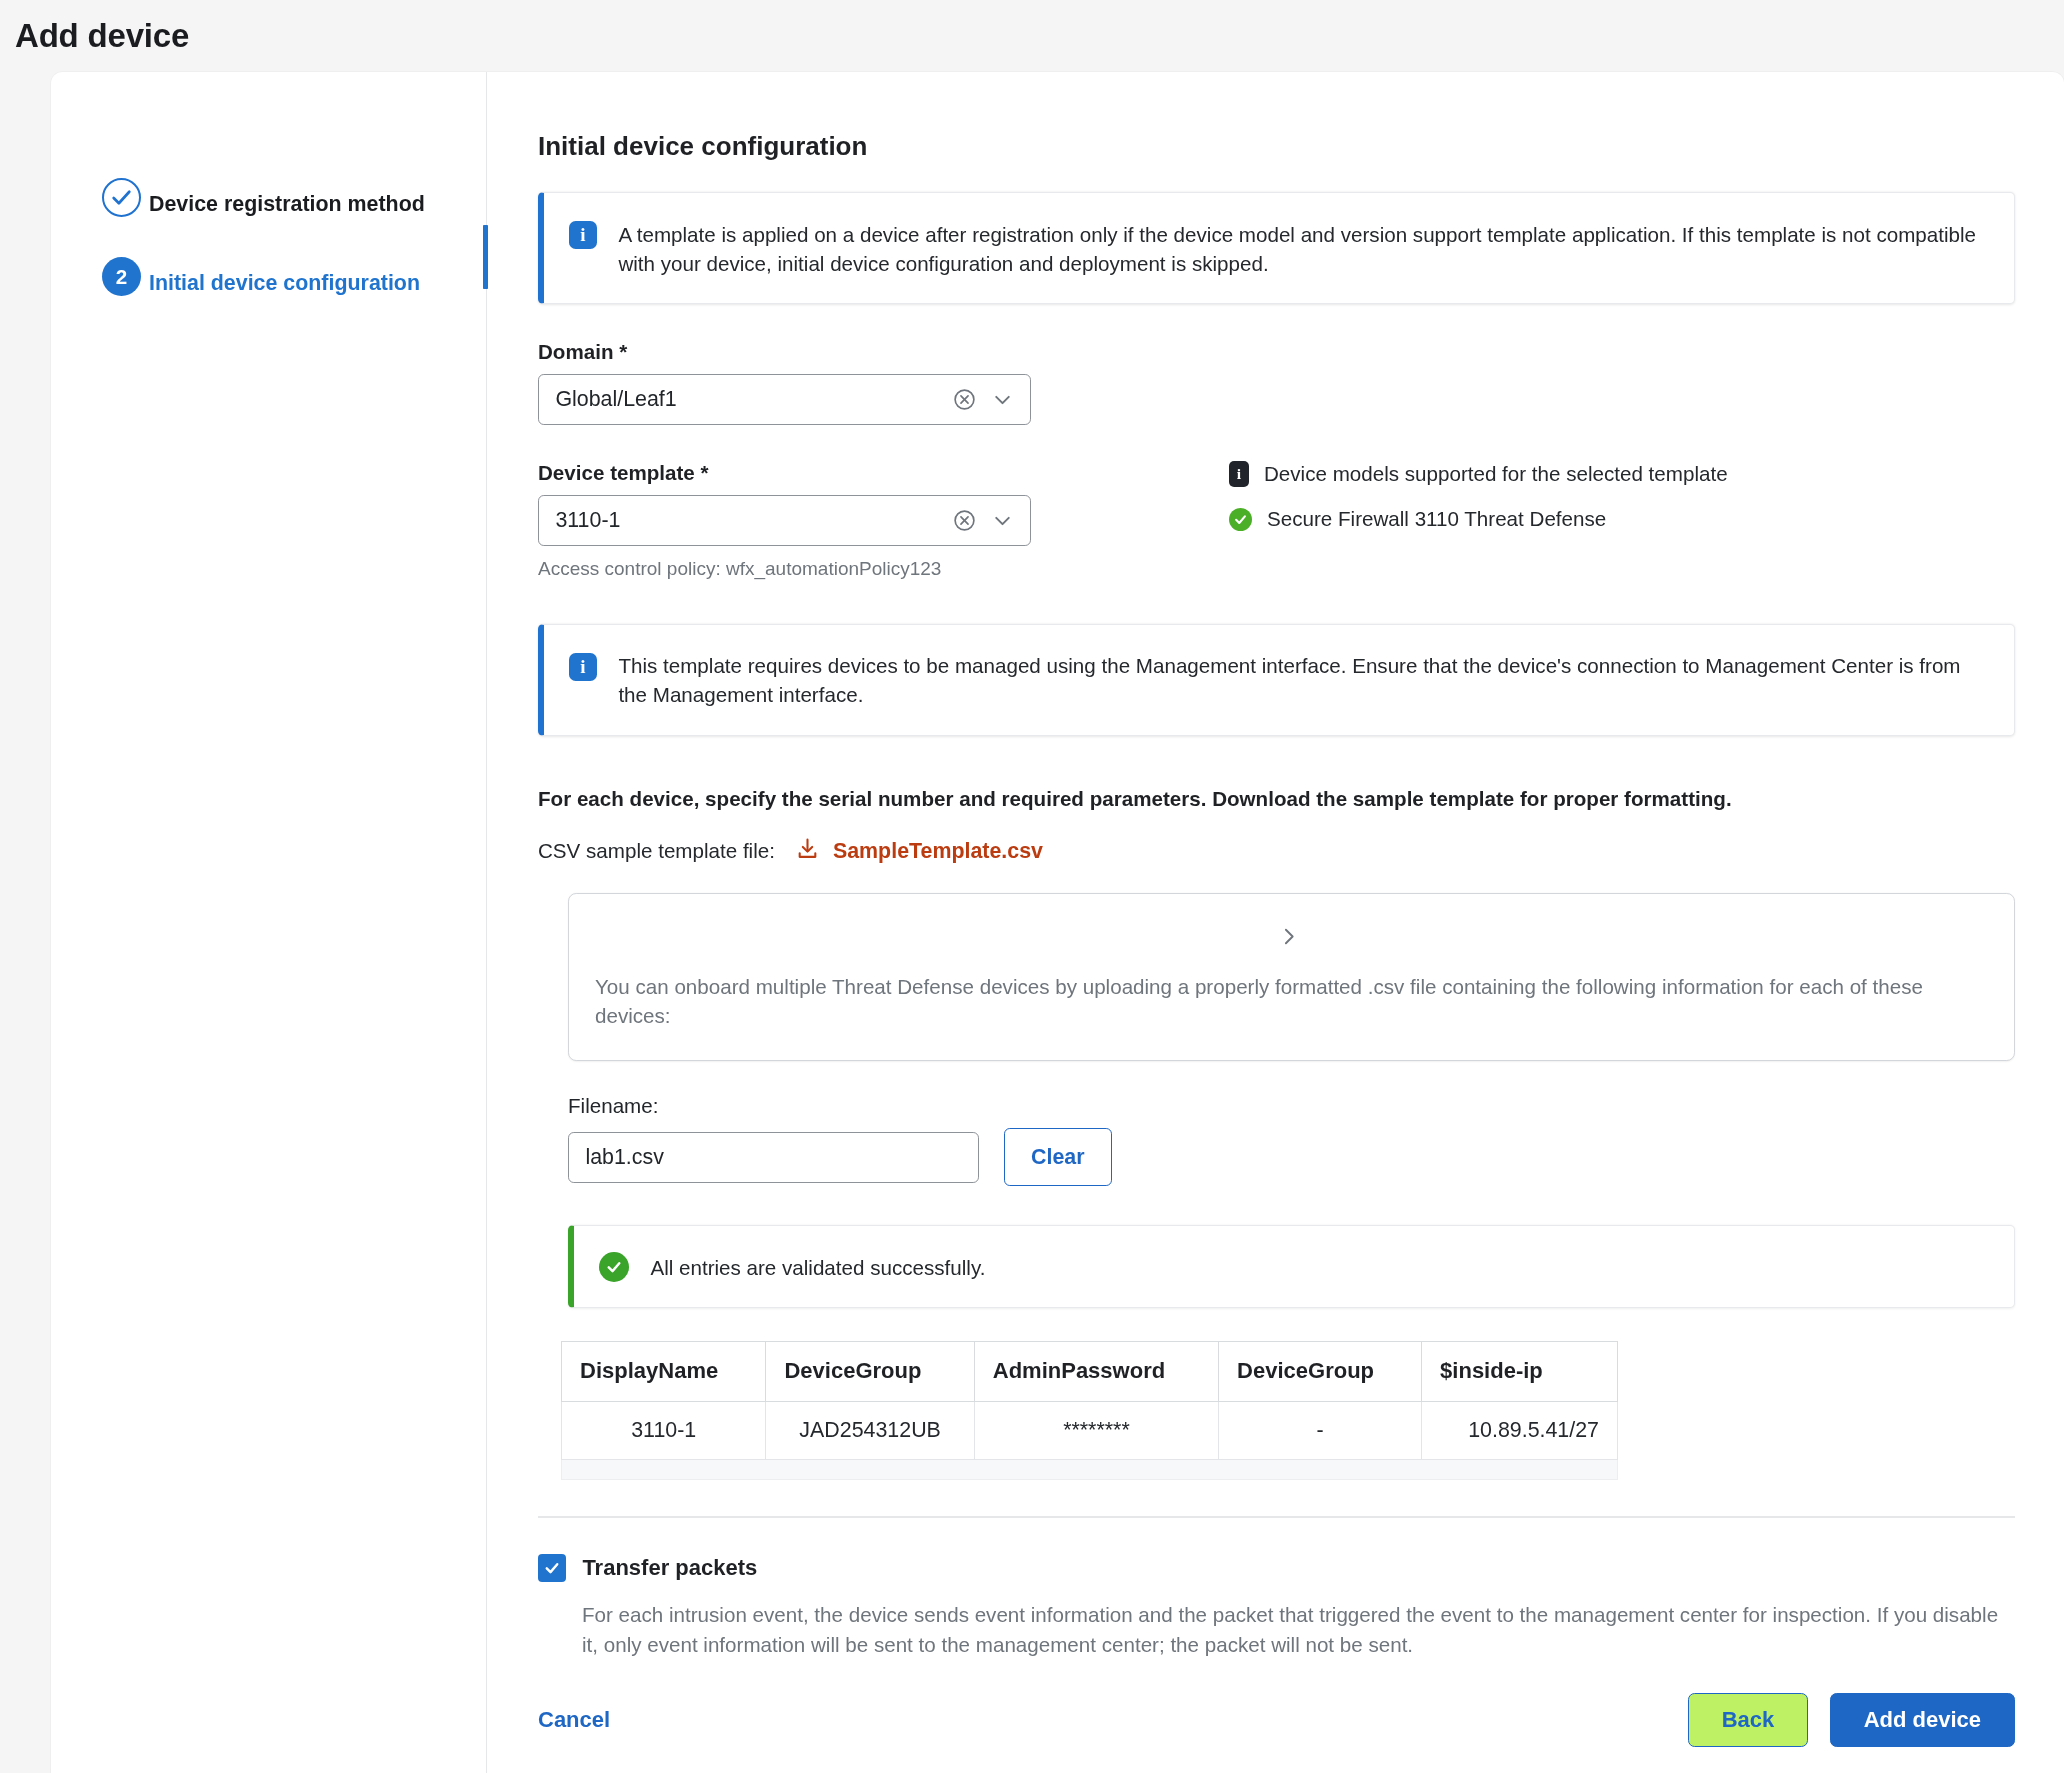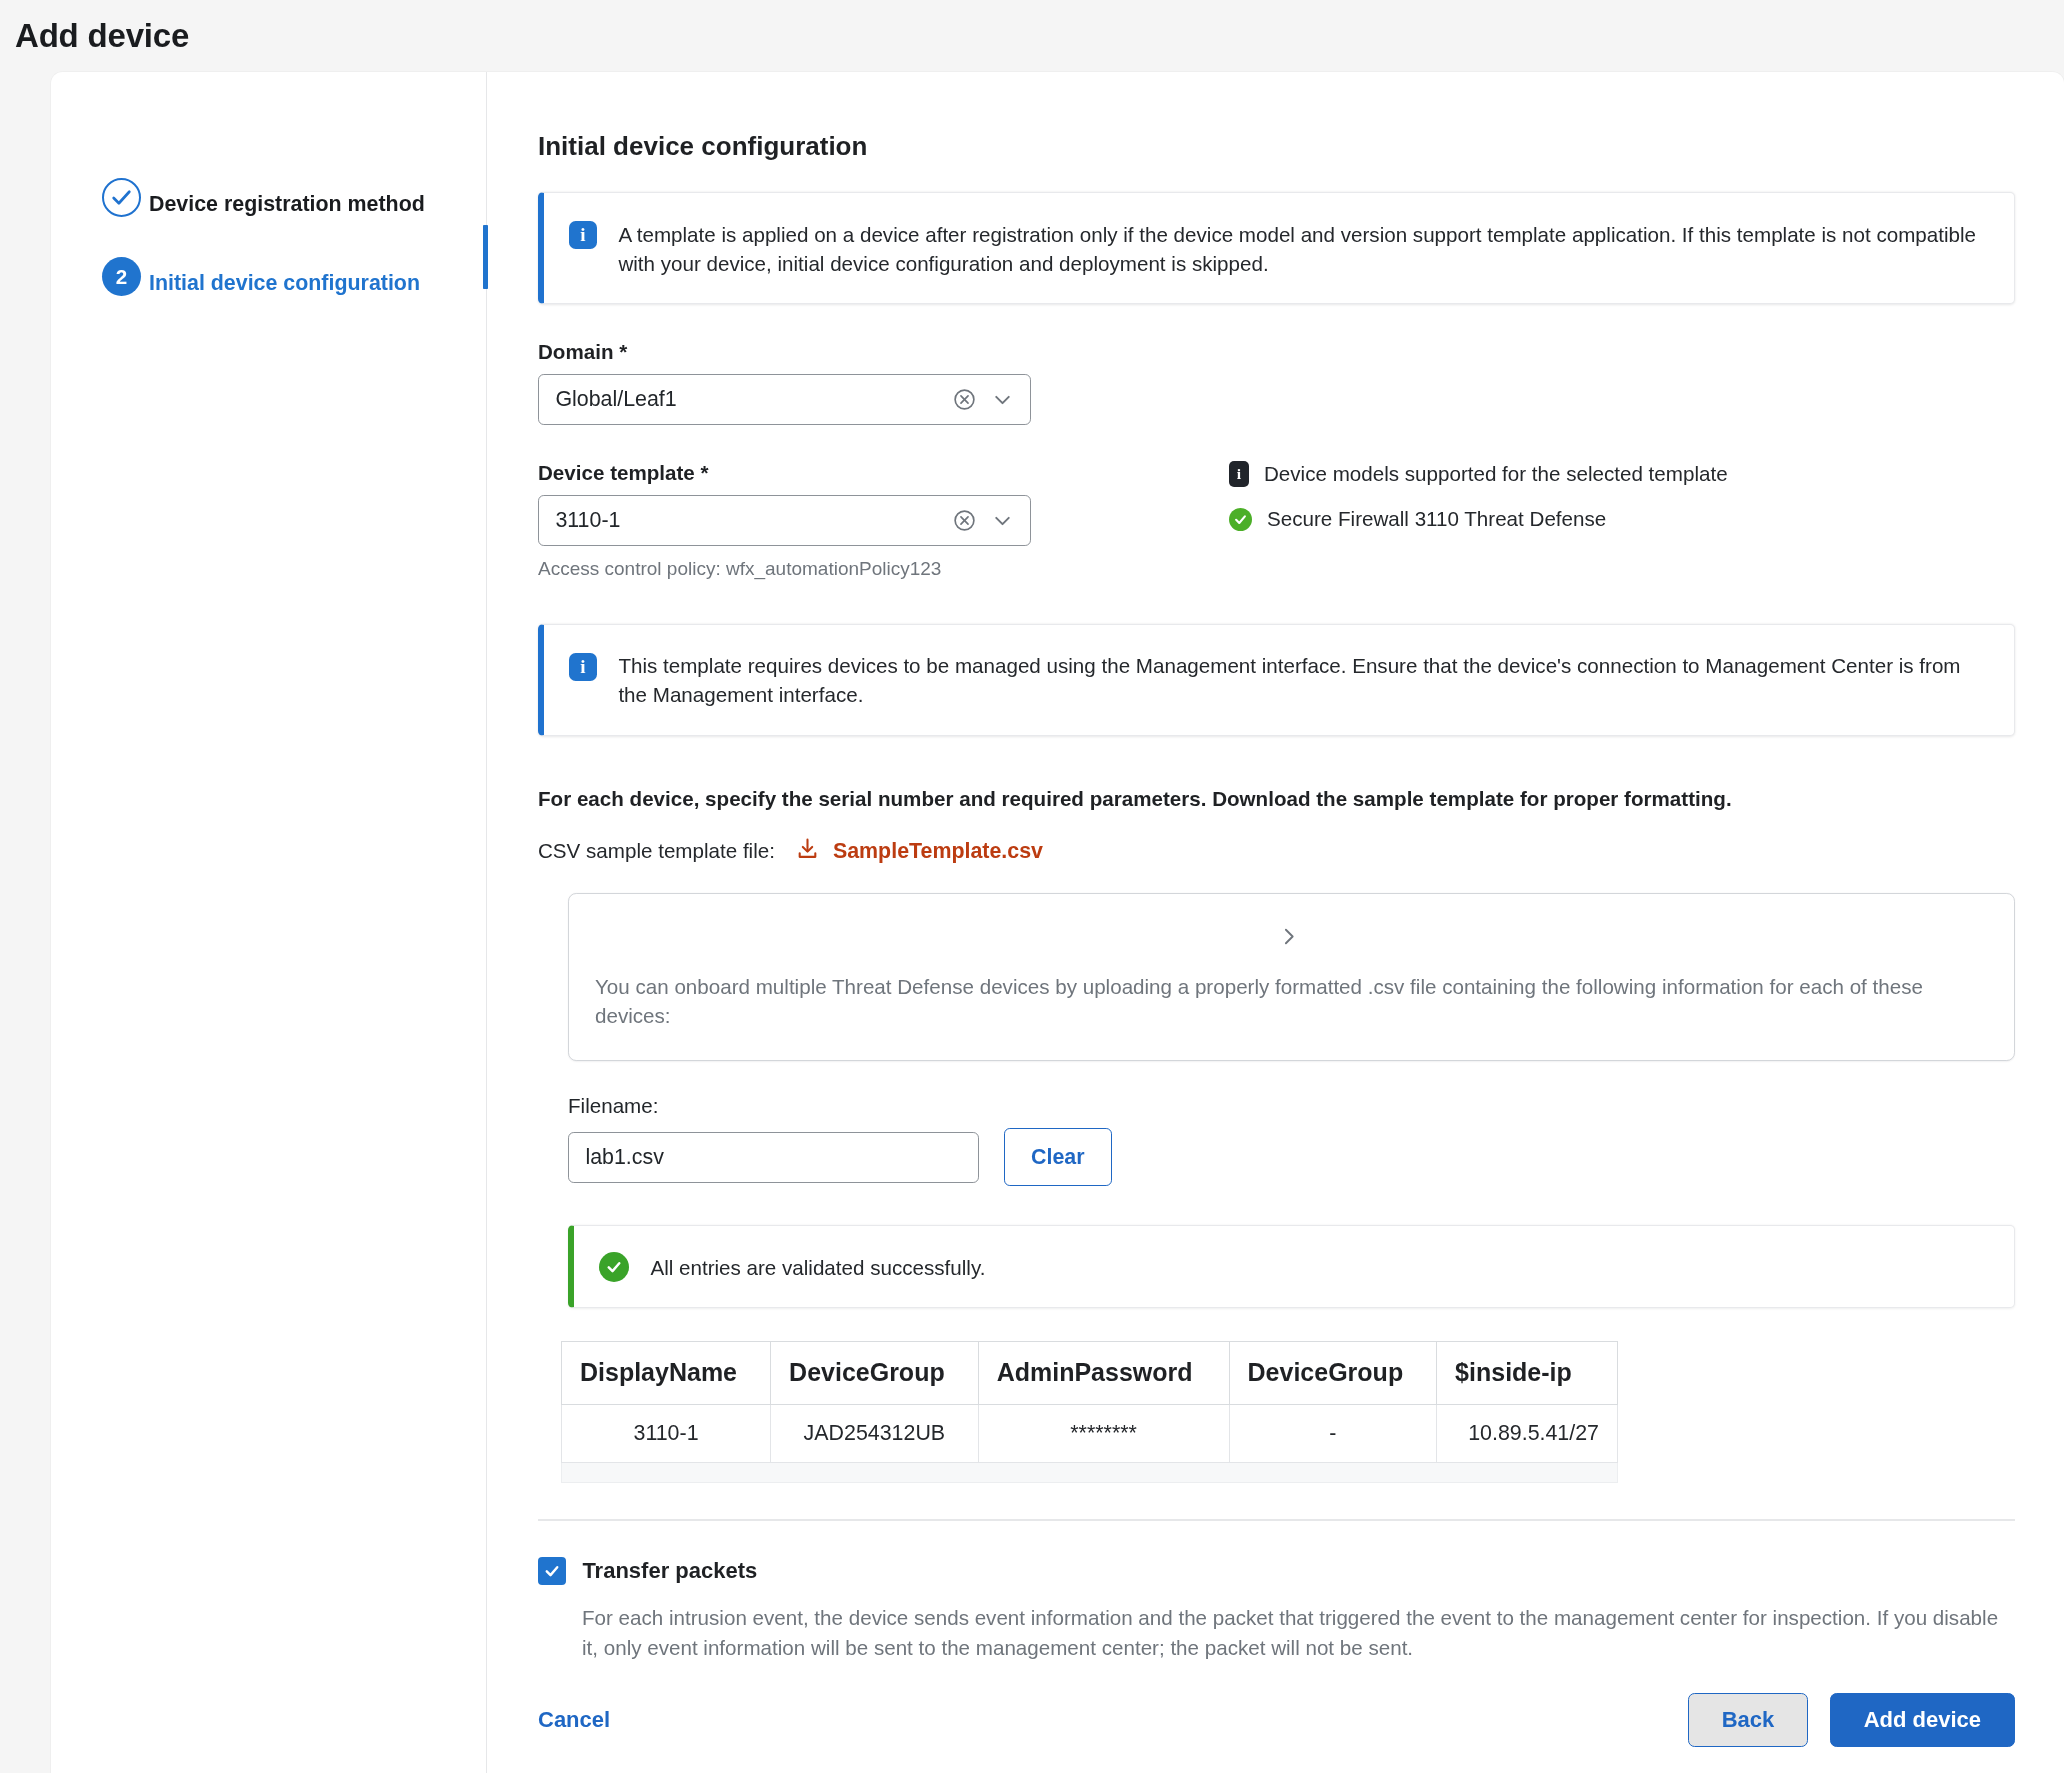--- a/index.html
+++ b/index.html
@@ -269,21 +269,21 @@
 
   
   .tablewrap { margin: 33px 0 0 23px; width: 1057px; }
   table.csvtable {
     border-collapse: collapse;
     width: 100%;
     background: #fff;
   }
   table.csvtable th {
     border: 0.8px solid #d9dcdf;
-    font-size: 25px; font-weight: 700;
+    font-size: 22px; font-weight: 700;
     color: #1f2124;
     padding: 16.4px 18px;
     text-align: left;
     white-space: nowrap;
     background: #fff;
   }
   table.csvtable td {
     border: 0.8px solid #e3e5e8;
     border-top: none;
     font-size: 21.4px;
@@ -338,21 +338,21 @@
   .link-cancel {
     font-size: 22px; font-weight: 700;
     color: #1f67c4;
     cursor: pointer;
   }
   .footer-right { display: flex; gap: 21.4px; }
   .btn-back {
     height: 54px; padding: 0 33px;
     border: 1.6px solid #1f67c4;
     border-radius: 6.6px;
-    background: #e5e5e5;
+    background: #bef264;
     color: #1f67c4;
     font-size: 22px; font-weight: 700;
     display:flex; align-items:center; justify-content:center;
     cursor:pointer;
     font-family: "Liberation Sans", sans-serif;
   }
   .btn-primary {
     height: 54px; padding: 0 33px;
     border: 1.6px solid #1f67c4;
     border-radius: 6.6px;

